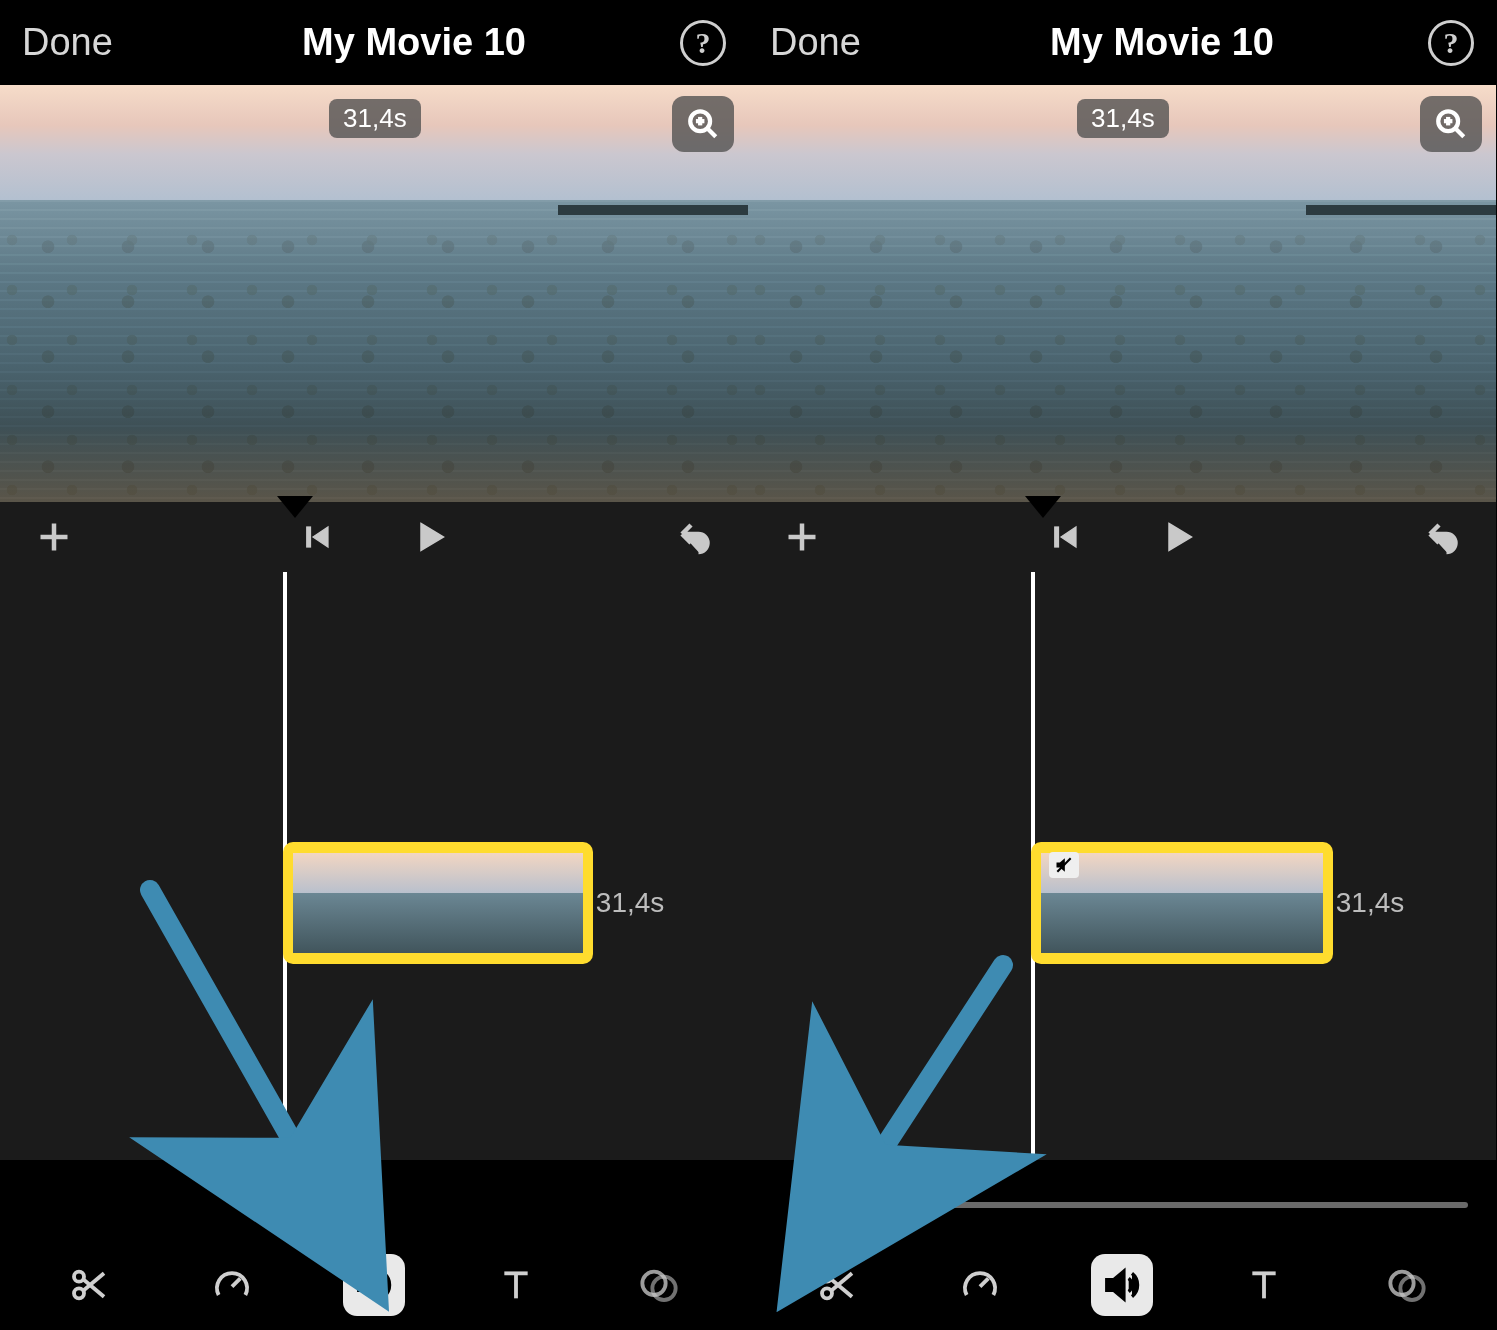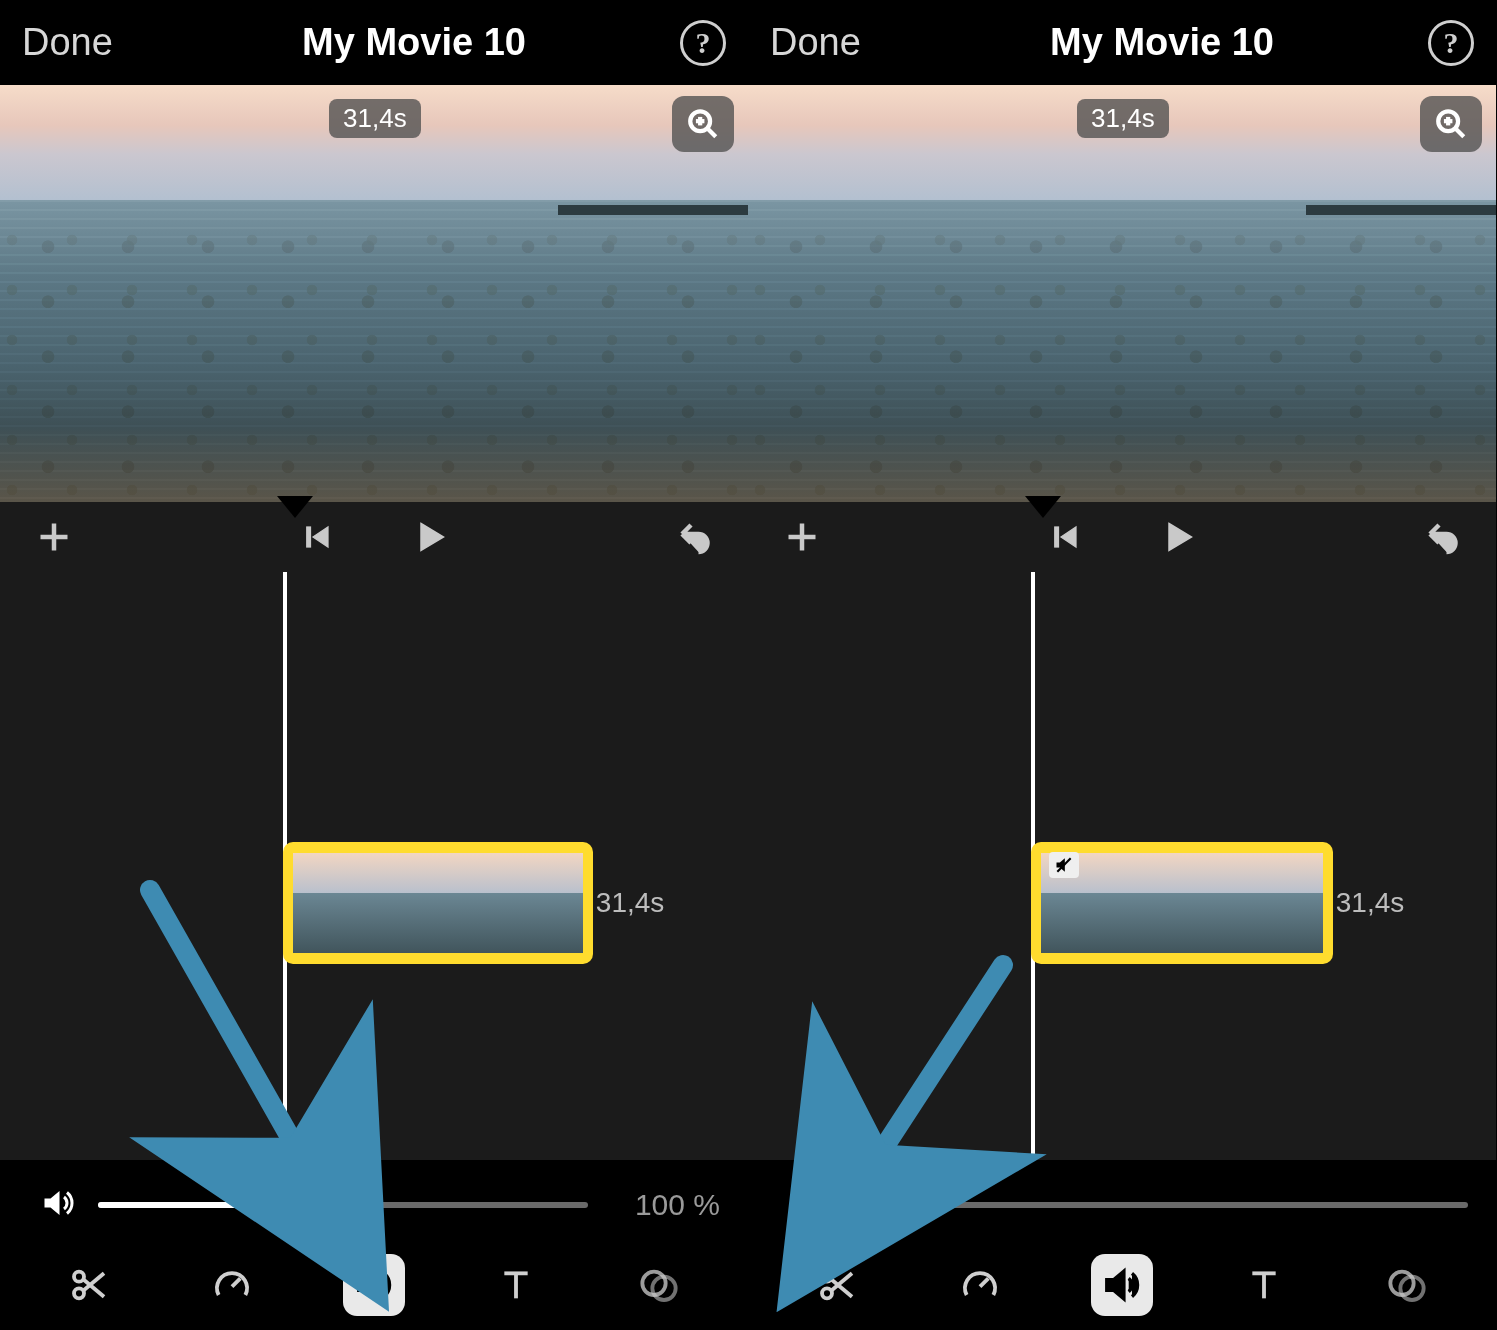--- a/index.html
+++ b/index.html
@@ -136,34 +136,20 @@
           </div>
         <div>
             <div class="t-sky"></div>
             <div class="t-sea"></div>
           </div>
       </div>
       <span class="clip-time">31,4s</span>
     </div>
   </div>
 
-  <div class="vol-row">
-    <span class="vol-icon">
-      <svg viewBox="0 0 24 24" fill="#fff">
-          <polygon points="3,9 7,9 13,4 13,20 7,15 3,15"></polygon>
-          <path d="M16 8 A5 5 0 0 1 16 16" fill="none" stroke="#fff" stroke-width="2"></path>
-          <path d="M18 5 A9 9 0 0 1 18 19" fill="none" stroke="#fff" stroke-width="2"></path>
-        </svg>
-    </span>
-    <div class="track" style="flex:1">
-      <div class="fill" style="width:53%"></div>
-      <div class="handle" style="left:53%"></div>
-    </div>
-    <div class="pct">100 %</div>
-  </div>
 
   <div class="tools">
     <div class="tool">
         <svg viewBox="0 0 24 24">
           <circle cx="6" cy="7" r="3"></circle>
           <circle cx="6" cy="17" r="3"></circle>
           <line x1="8.5" y1="8.5" x2="21" y2="19"></line>
           <line x1="8.5" y1="15.5" x2="21" y2="5"></line>
         </svg>
       </div>

